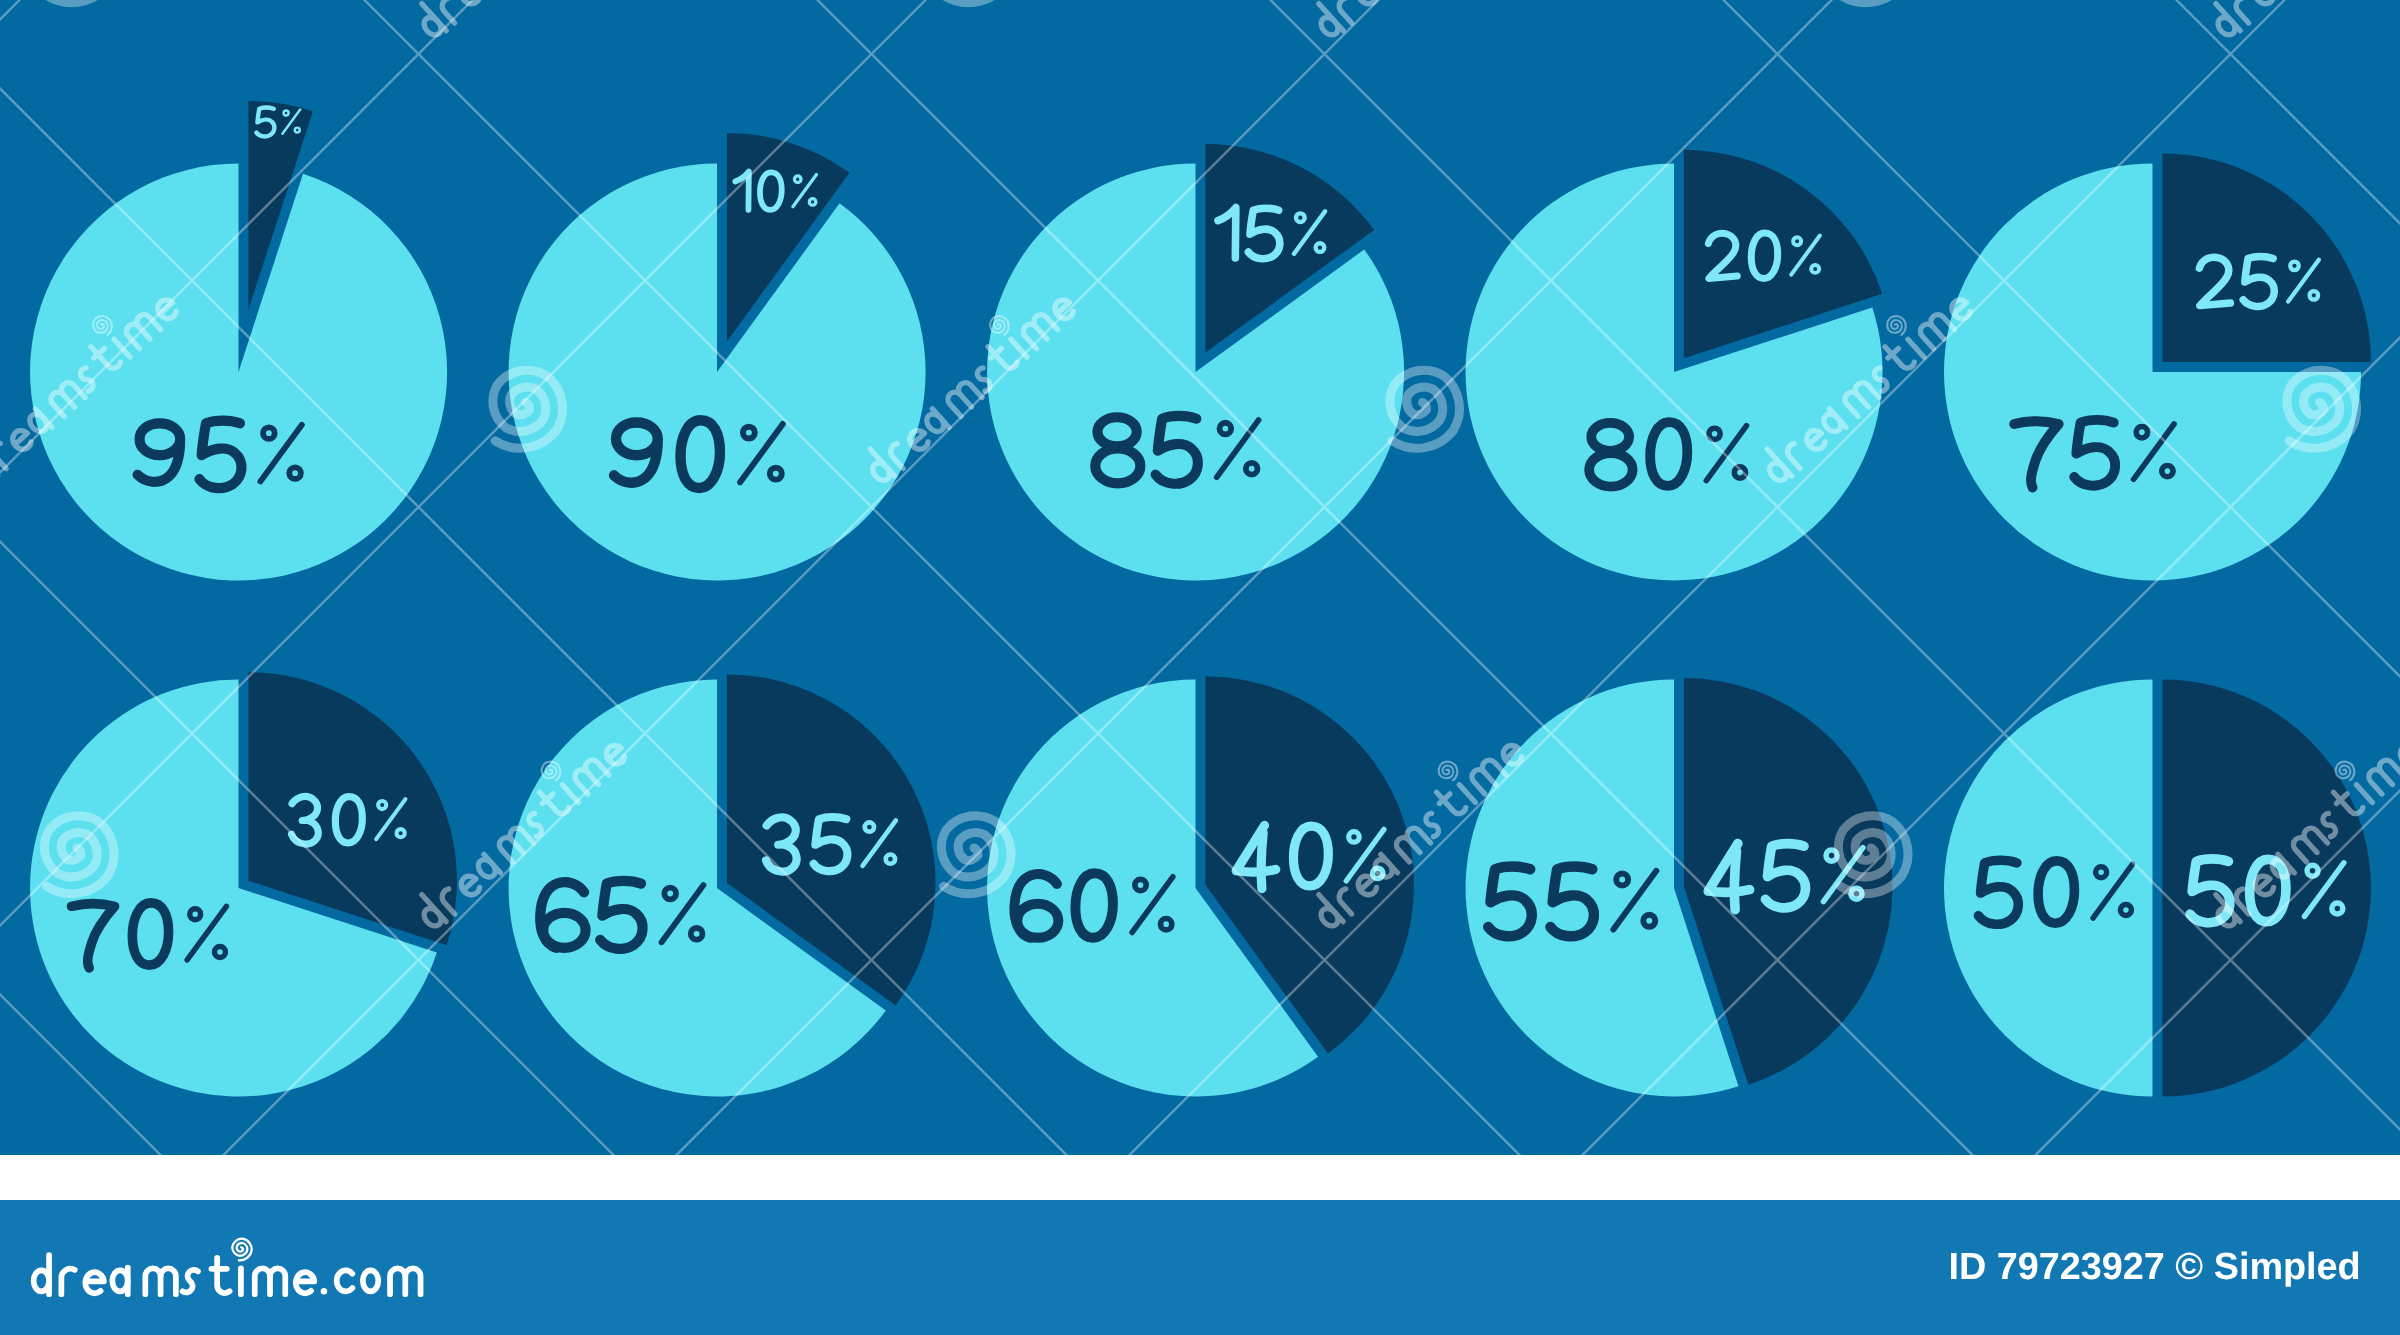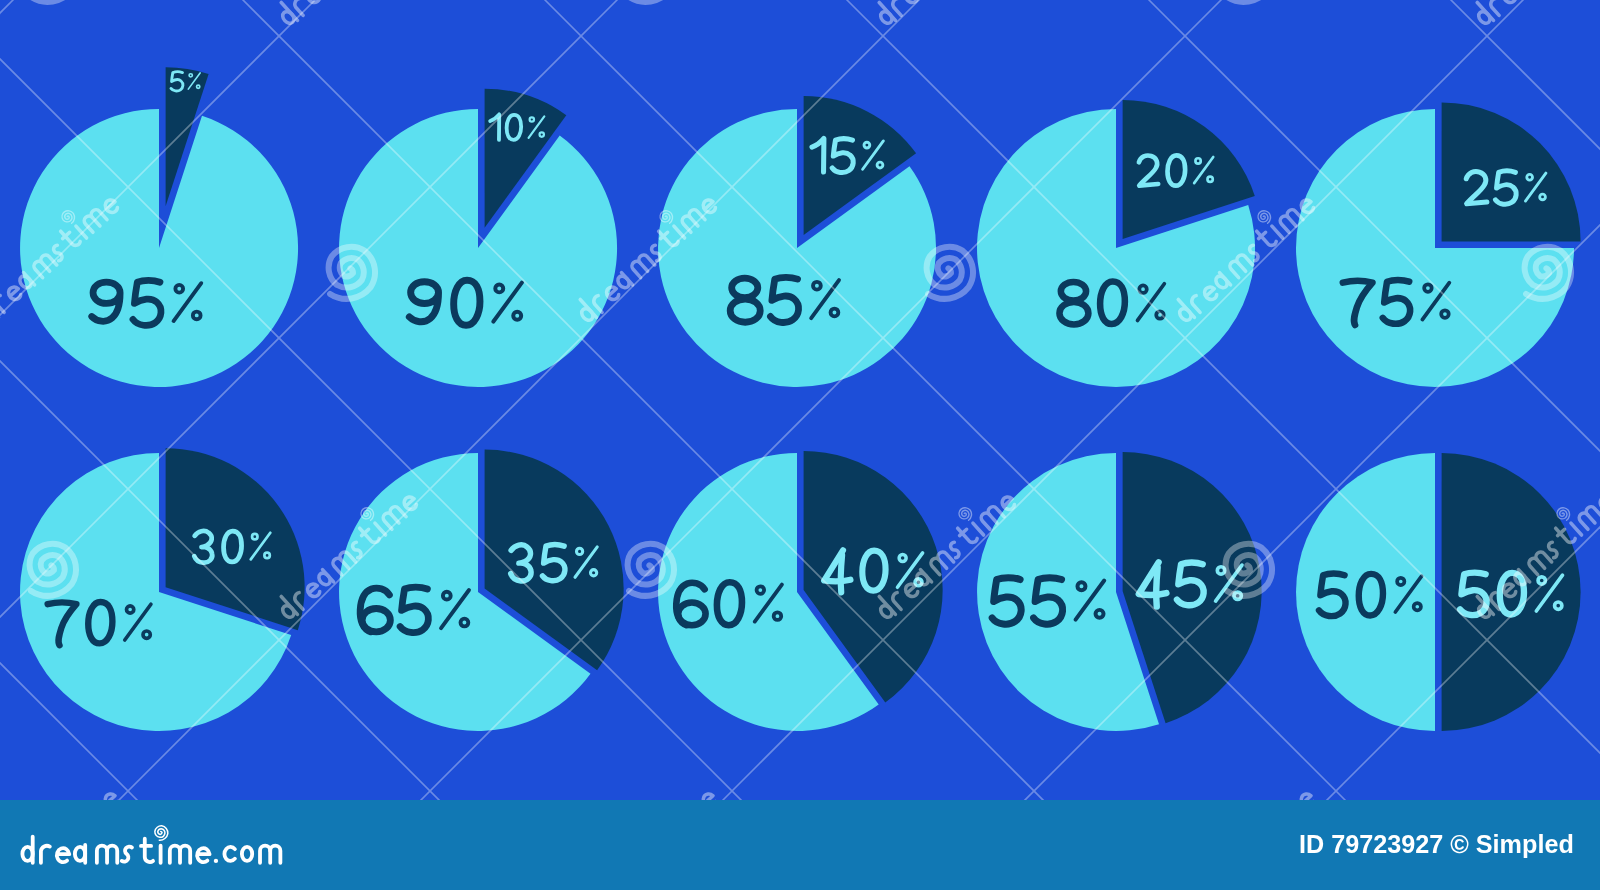--- a/index.html
+++ b/index.html
@@ -1,19 +1,19 @@
 <!DOCTYPE html>
 <html><head>
 <meta charset="utf-8">
 <title>Set of percentage pie charts</title>
 <style>
   html,body{margin:0;padding:0;background:#ffffff;}
   body{width:1600px;height:890px;overflow:hidden;
        font-family:"Liberation Sans",sans-serif;}
-  #stage{position:relative;width:1600px;height:890px;background:#1d4ed8;}
+  #stage{position:relative;width:1600px;height:770px;background:#0369a1;}
   #art{position:absolute;left:0;top:0;width:1600px;height:890px;display:block;}
 </style>
 </head>
 <body>
 
 <div id="stage">
   <svg id="art" viewBox="0 0 1600 890">
     <clipPath id="canvasClip">
         <rect x="0" y="0" width="1600" height="890"></rect>
       </clipPath>

